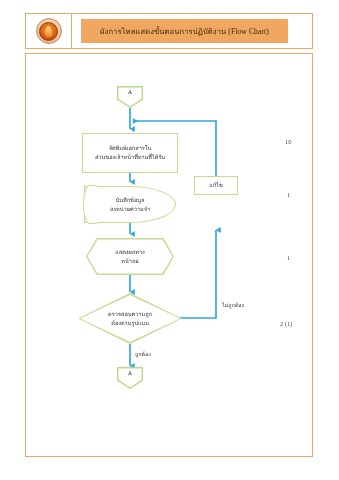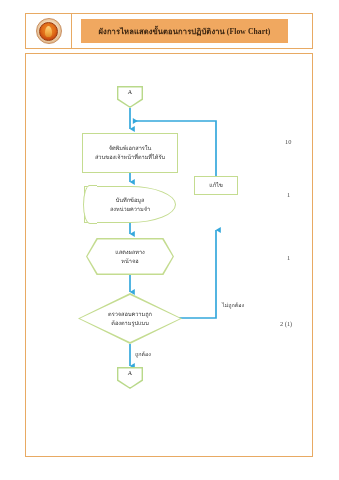--- a/index.html
+++ b/index.html
@@ -54,21 +54,21 @@
     height: 24px;
     width: 207px;
     display: flex;
     align-items: center;
     justify-content: center;
     box-sizing: border-box;
   }
   #title-text {
     font-family: "Liberation Serif", serif;
     font-size: 7.6px;
-    font-weight: bold;
+    font-weight: normal;
     color: #3a2410;
     white-space: nowrap;
     letter-spacing: 0.1px;
   }
 
   
   .seal {
     position: relative;
     width: 26px; height: 26px;
     border-radius: 50%;

